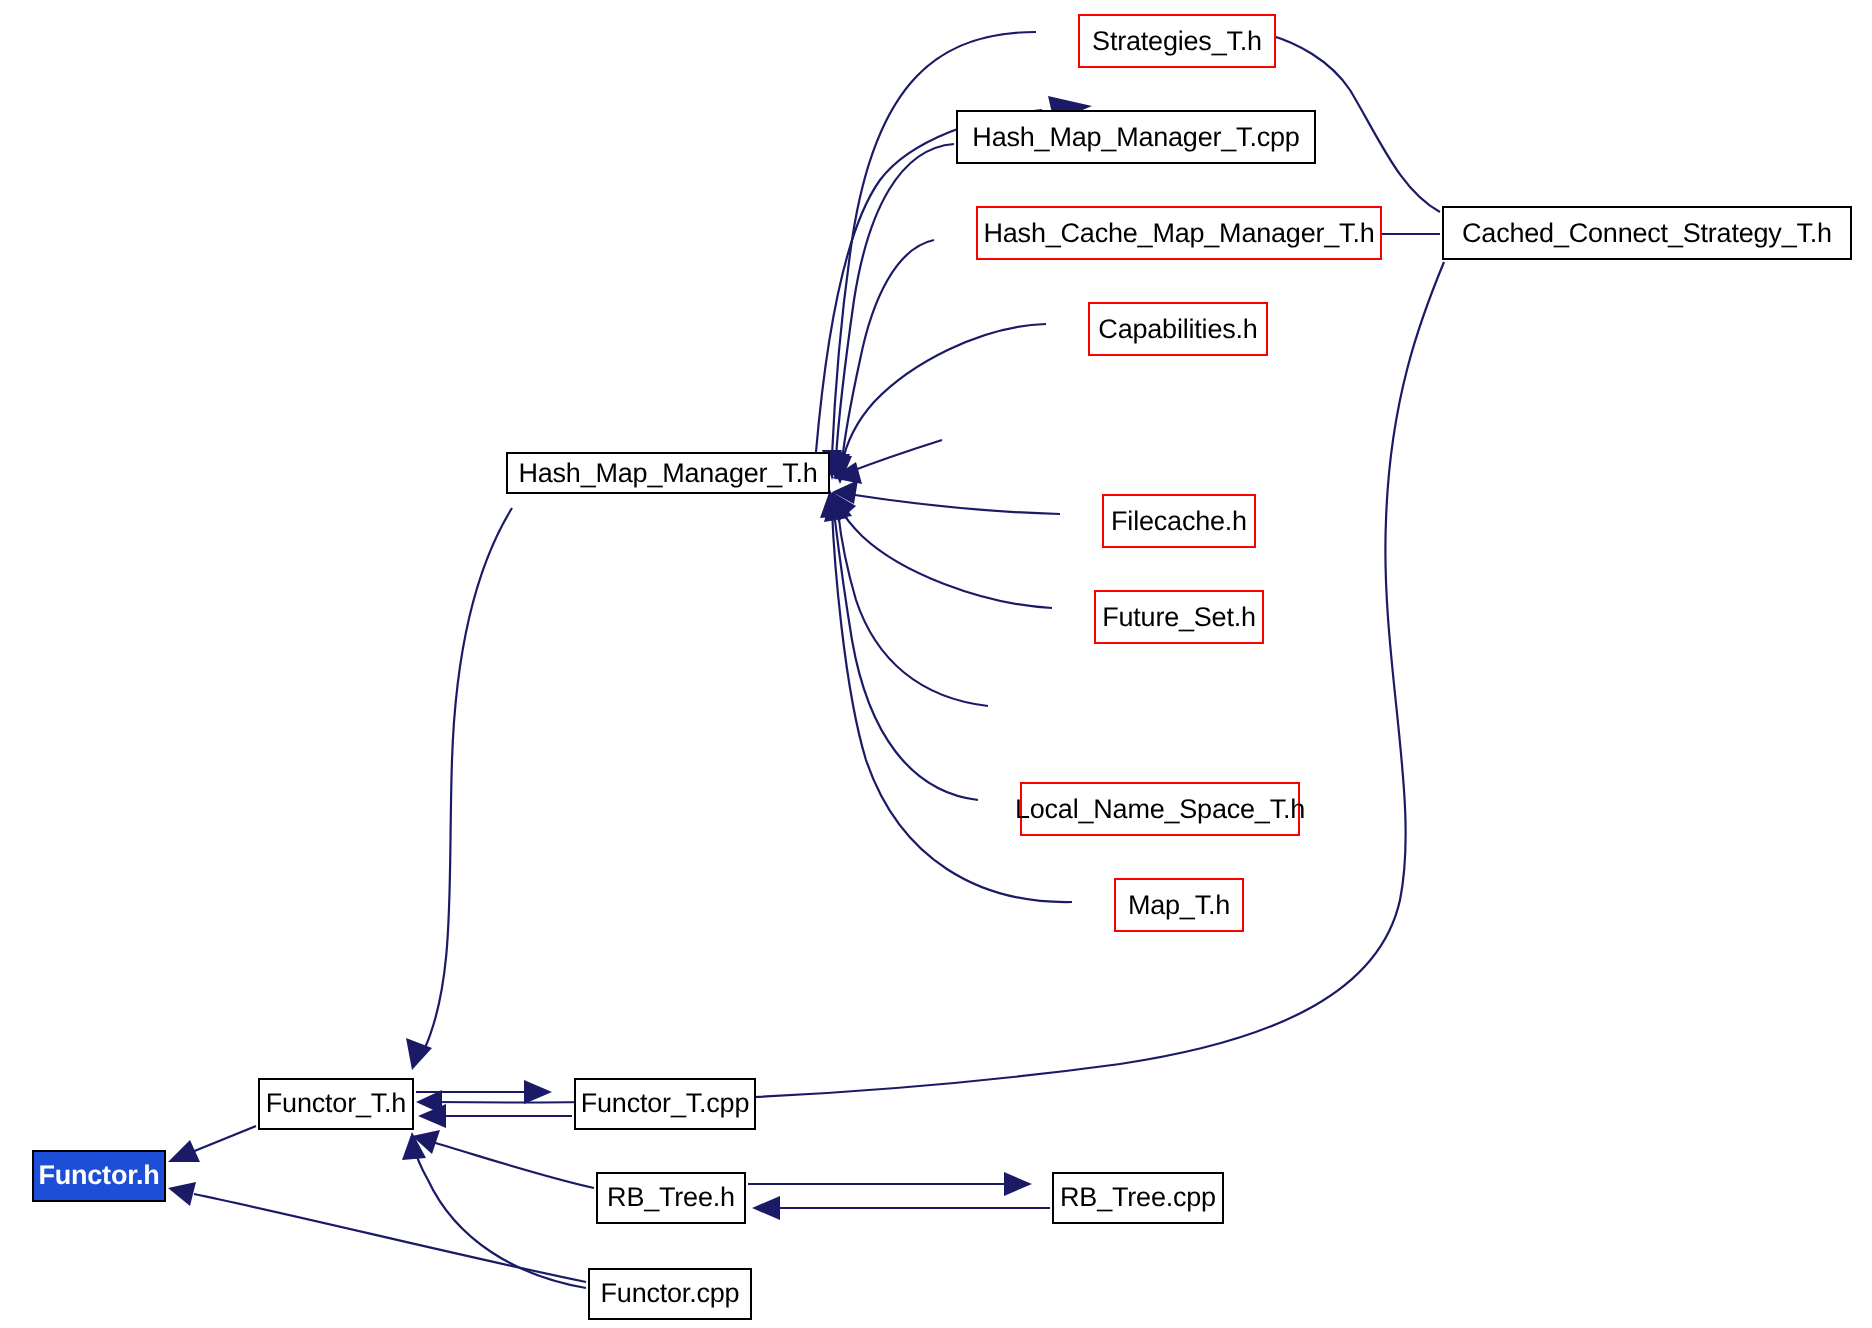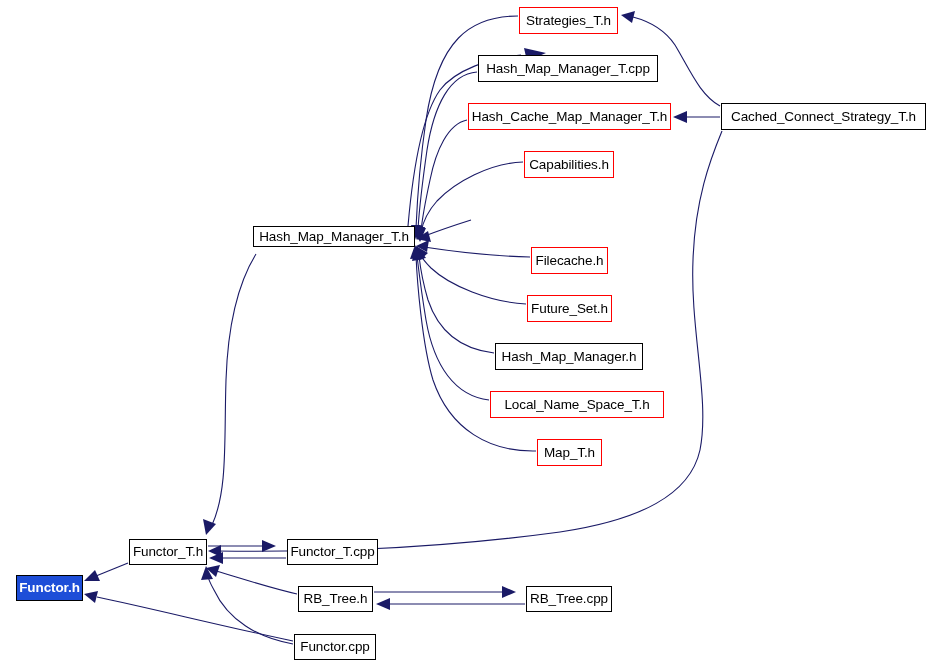--- a/index.html
+++ b/index.html
@@ -44,20 +44,21 @@
     justify-content: center;
     white-space: nowrap;
     font-family: "Liberation Sans", sans-serif;
     font-size: 13.5px;
     line-height: 1;
     color: #000000;
     letter-spacing: -0.1px;
   }
   .node-box.red {
     border-color: #ff0000;
+    margin-left: 20px;
   }
   .node-box.current {
     background: #1d4ed8;
     border-color: #000000;
     color: #ffffff;
     font-weight: bold;
   }
   .node-label {
     display: block;
     padding: 0 4px;
@@ -213,25 +214,22 @@
   </div>
 
   <div class="node-box red" style="left:531px; top:247px; width:77px; height:27px;">
     <span class="node-label">Filecache.h</span>
   </div>
 
   <div class="node-box red" style="left:527px; top:295px; width:85px; height:27px;">
     <span class="node-label">Future_Set.h</span>
   </div>
 
-  <div class="node-box" style="left:495px; top:343px; width:148px; height:27px;">
-    <span class="node-label">Hash_Map_Manager.h</span>
-  </div>
-
-  <div class="node-box red" style="left:490px; top:391px; width:174px; height:27px;">
+
+  <div class="node-box red" style="left:490px; top:391px; width:140px; height:27px;">
     <span class="node-label">Local_Name_Space_T.h</span>
   </div>
 
   <div class="node-box red" style="left:537px; top:439px; width:65px; height:27px;">
     <span class="node-label">Map_T.h</span>
   </div>
 
   <div class="node-box" style="left:129px; top:539px; width:78px; height:26px;text-align:center;">
     <span class="node-label">Functor_T.h</span>
   </div>

